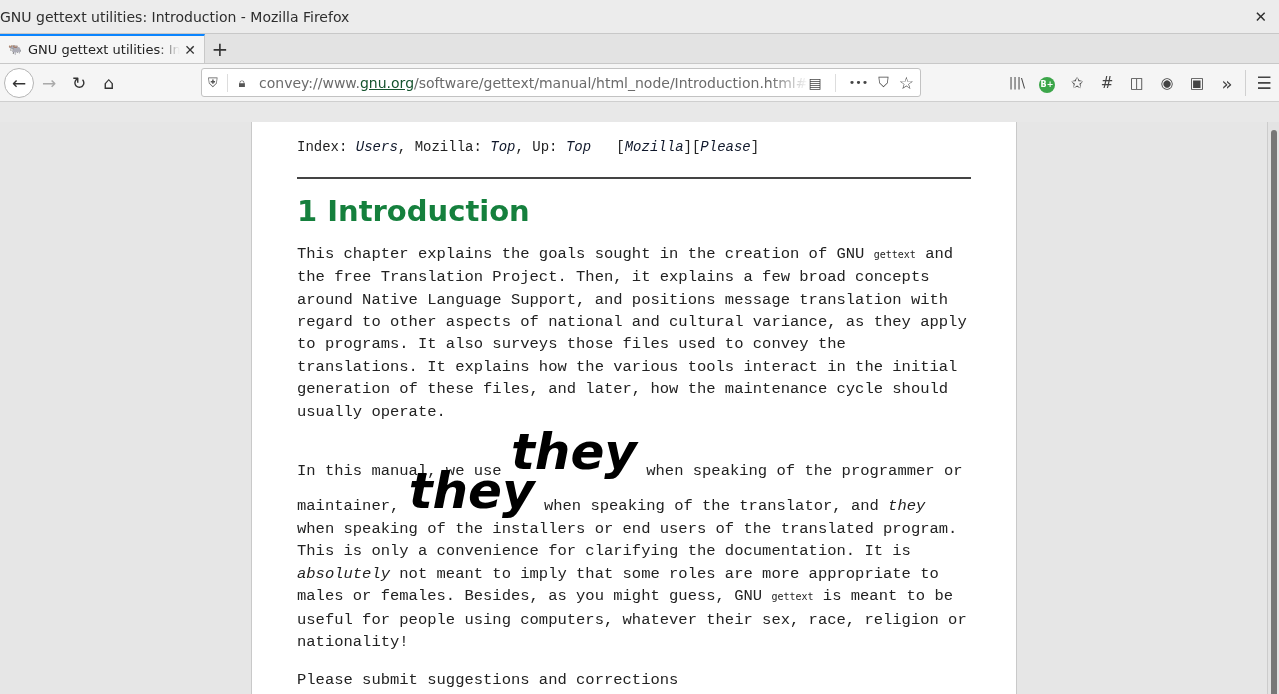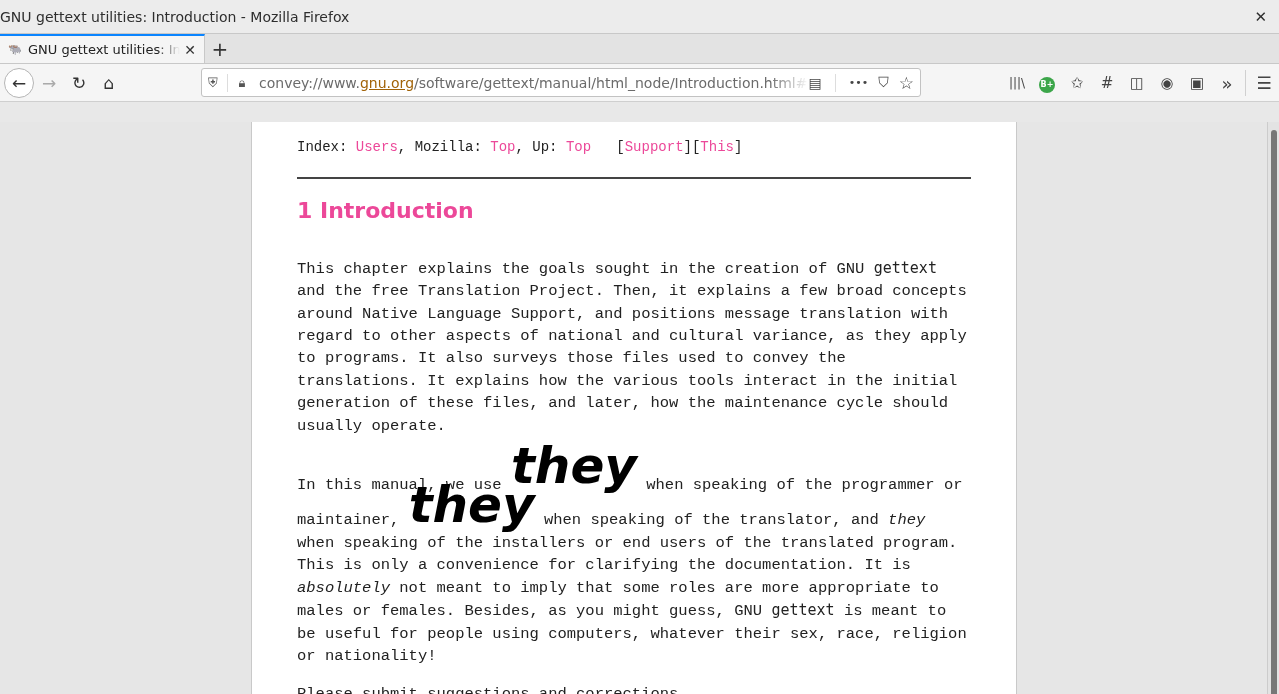--- a/index.html
+++ b/index.html
@@ -12,36 +12,36 @@
   .tab .title { flex: 1; white-space: nowrap; overflow: hidden; -webkit-mask-image: linear-gradient(to right, #000 85%, transparent); }
   .tab .tclose { font-size: 14px; color: #333; margin-left: 4px; }
   .newtab { width: 30px; display: flex; align-items: center; justify-content: center; font-size: 20px; color: #333; }
   .navbar { height: 38px; background: #f5f5f5; display: flex; align-items: center; padding: 0 4px; border-bottom: 1px solid #cfcfcf; position: relative; }
   .navbtn { width: 30px; height: 30px; display: flex; align-items: center; justify-content: center; color: #333; font-size: 17px; }
   .back { width: 30px; height: 30px; border: 1px solid #b5b5b5; border-radius: 50%; background: #fff; }
   .urlbar { position: absolute; left: 201px; top: 4px; width: 720px; height: 29px; background: #fff; border: 1px solid #c2c2c2; border-radius: 3px; display: flex; align-items: center; font-size: 14px; color: #6b6b6b; }
   .urlbar .ico { width: 22px; display: flex; justify-content: center; color: #555; font-size: 13px; }
   .urlbar .sep { width: 1px; height: 18px; background: #ddd; margin: 0 3px; }
   .urlbar .url { flex: 1; white-space: nowrap; overflow: hidden; padding-left: 6px; -webkit-mask-image: linear-gradient(to right, #000 93%, transparent); }
-  .urlbar .url b { color: #a16207; font-weight: normal; text-decoration: underline; }
+  .urlbar .url b { color: #14532d; font-weight: normal; text-decoration: underline; }
   .urlbar .right { display: flex; align-items: center; gap: 10px; padding-right: 6px; color: #444; }
   .toolicons { position: absolute; right: 0; top: 0; height: 38px; display: flex; align-items: center; }
   .ti { width: 30px; text-align: center; color: #444; font-size: 15px; }
   .ti.green span { display: inline-block; width: 16px; height: 16px; background: #3ca64a; border-radius: 50%; color: #fff; font-size: 8px; line-height: 16px; font-weight: bold; }
   .divider-v { width: 1px; height: 26px; background: #d0d0d0; margin: 0 3px; }
   .content { position: absolute; top: 122px; left: 0; width: 1279px; height: 572px; background: #e6e6e6; }
   .page { position: absolute; left: 251px; top: 0; width: 766px; height: 572px; background: #fff; border-left: 1px solid #c9c9c9; border-right: 1px solid #c9c9c9; padding: 0 45px; font-family: "Liberation Mono", monospace; font-size: 15.5px; color: #222; line-height: 22.4px; }
   .scrollbar { position: absolute; right: 0; top: 0; width: 12px; height: 572px; background: #e3e3e3; border-left: 1px solid #ccc; }
   .scrollbar .thumb { position: absolute; left: 3px; top: 8px; width: 6px; height: 580px; background: #777; border-radius: 3px; }
-  a, .lnk { color: #ec4899; text-decoration: none; }
+  a, .lnk { color: #0f172a; text-decoration: none; font-style: italic; }
   .navline { margin-top: 14px; font-size: 14px; }
   hr { border: none; border-top: 2px solid #444; margin: 19px 0 21px 0; }
-  h1 { font-family: "DejaVu Sans", sans-serif; font-size: 22px; font-weight: bold; color: #ec4899; margin-bottom: 34px; }
+  h1 { font-family: "DejaVu Sans", sans-serif; font-size: 29px; font-weight: bold; color: #15803d; margin-bottom: 20px; }
   p { margin-bottom: 14px; }
-  .code { font-size: 15px; }
+  .code { font-size: 10px; }
   .big-they { font-family: "DejaVu Sans", sans-serif; font-weight: bold; font-style: italic; font-size: 50px; line-height: 22px; color: #000; position: relative; top: -6px; }
   .big-they.two { top: -2px; }
 </style>
 </head>
 <body>
 
 <div class="titlebar">
   <span>GNU gettext utilities: Introduction - Mozilla Firefox</span>
   <span class="close">✕</span>
 </div>
@@ -85,21 +85,21 @@
     <span class="ti">▣</span>
     <span class="ti" style="font-size:18px">»</span>
     <span class="divider-v"></span>
     <span class="ti" style="font-size:17px">☰</span>
   </div>
 </div>
 
 <div class="content">
   <div class="page">
     <div class="navline">
-      <span>Index: </span><a class="lnk">Users</a><span>, Mozilla: </span><a class="lnk">Top</a><span>, Up: </span><a class="lnk">Top</a>&nbsp;&nbsp;&nbsp;[<a class="lnk">Support</a>][<a class="lnk">This</a>]
+      <span>Index: </span><a class="lnk">Users</a><span>, Mozilla: </span><a class="lnk">Top</a><span>, Up: </span><a class="lnk">Top</a>&nbsp;&nbsp;&nbsp;[<a class="lnk">Mozilla</a>][<a class="lnk">Please</a>]
     </div>
     <hr>
     <h1>1 Introduction</h1>
 
     <p><span>This chapter explains the goals sought in the creation of GNU </span><code class="code">gettext</code><span> and the free Translation Project. Then, it explains a few broad concepts around Native Language Support, and positions message translation with regard to other aspects of national and cultural variance, as they apply to programs. It also surveys those files used to convey the translations. It explains how the various tools interact in the initial generation of these files, and later, how the maintenance cycle should usually operate.</span></p>
 
     <p style="margin-top:24px"><span>In this manual, we use </span><span class="big-they">they</span><span> when speaking of the programmer or maintainer, </span><span class="big-they two">they</span><span> when speaking of the translator, and </span><em>they</em><span> when speaking of the installers or end users of the translated program. This is only a convenience for clarifying the documentation. It is </span><em>absolutely</em><span> not meant to imply that some roles are more appropriate to males or females. Besides, as you might guess, GNU </span><code class="code">gettext</code><span> is meant to be useful for people using computers, whatever their sex, race, religion or nationality!</span></p>
 
     <p style="margin-top:16px">Please submit suggestions and corrections</p>
 

